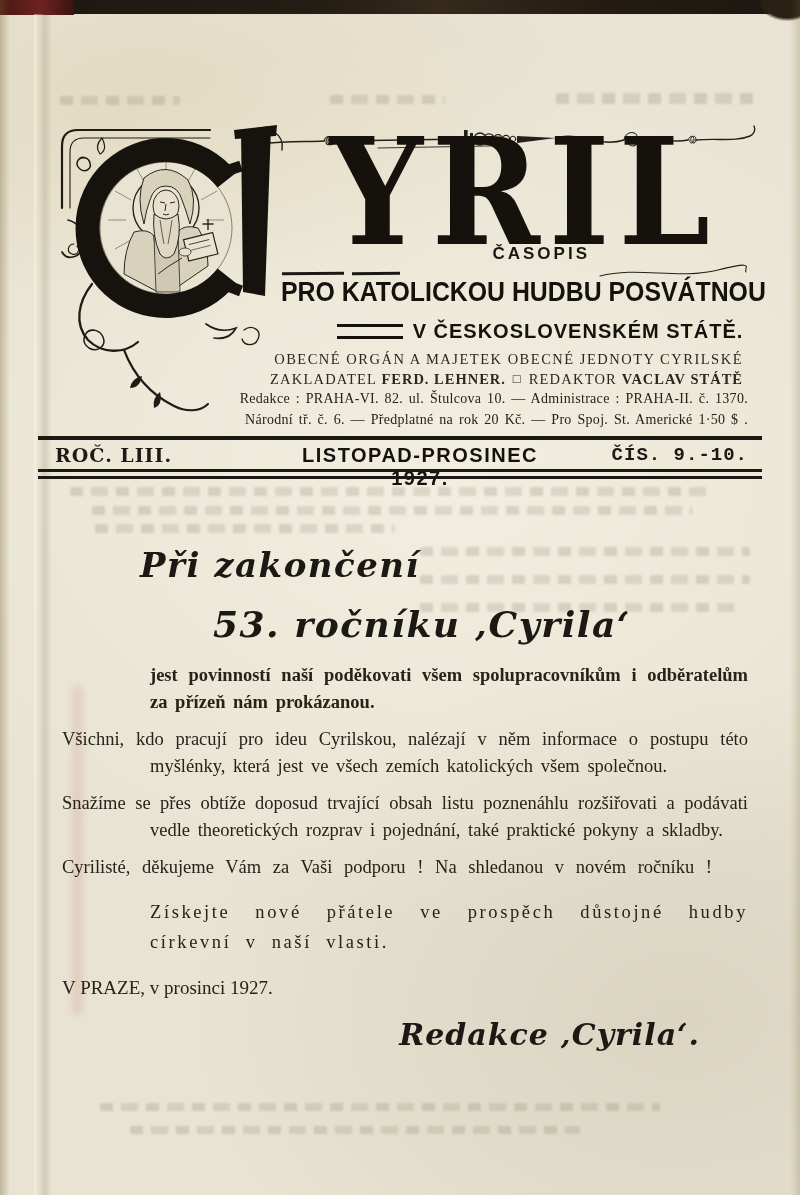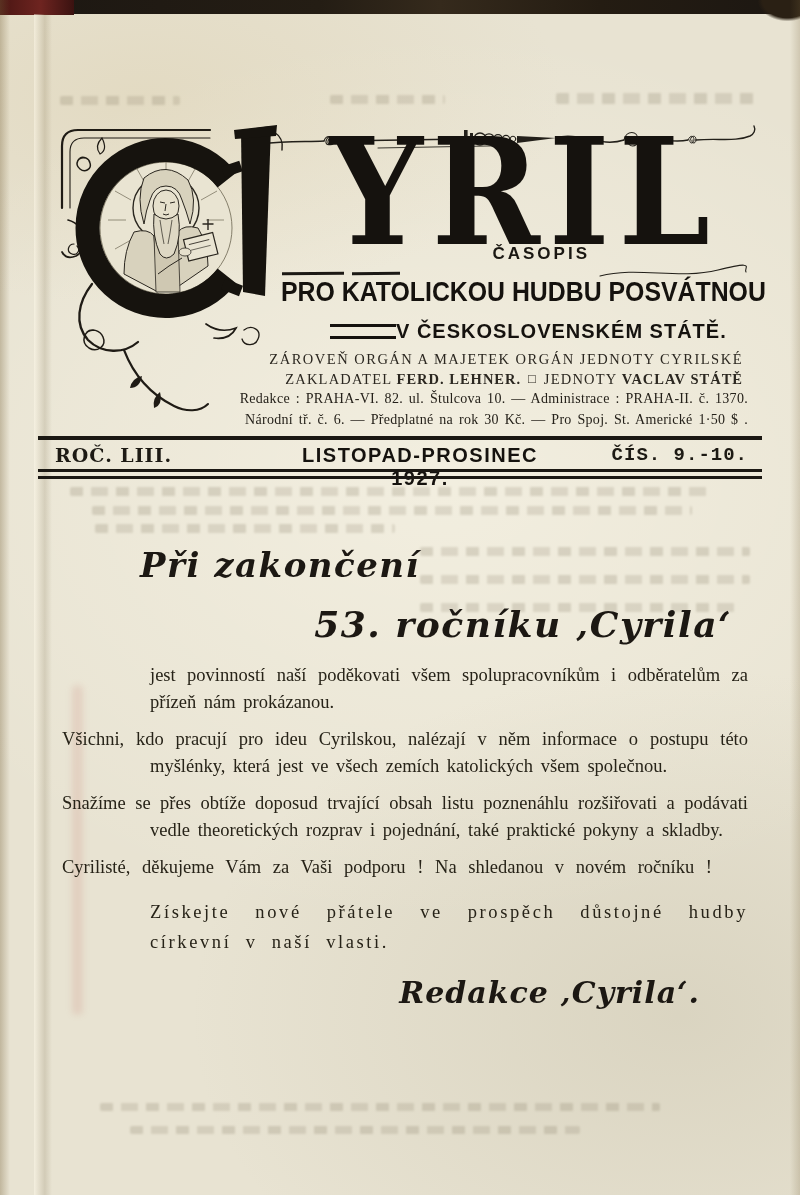--- a/index.html
+++ b/index.html
@@ -36,21 +36,21 @@
     font-weight:bold;font-size:148px;line-height:148px;letter-spacing:10px;color:#15120e;
     transform:scaleX(.88);transform-origin:left top;white-space:nowrap;}
   .kicker{position:absolute;left:410px;top:244px;width:180px;text-align:right;
     font-family:"Liberation Sans",sans-serif;font-weight:bold;font-size:17px;letter-spacing:3px;color:#1a1712;}
   .subtitle{position:absolute;left:281px;top:277px;width:520px;white-space:nowrap;
     font-family:"Liberation Sans",sans-serif;font-weight:bold;font-size:27px;letter-spacing:0px;
     color:#15120e;transform:scaleX(.92);transform-origin:left top;}
   .ovl{position:absolute;height:3px;background:#1c1914;}
   .ovl1{left:282px;top:272px;width:62px;transform:rotate(-.6deg);}
   .ovl2{left:352px;top:272px;width:48px;transform:rotate(-.4deg);}
-  .stateline{position:absolute;left:330px;top:320px;width:420px;display:flex;align-items:center;justify-content:flex-start;}
+  .stateline{position:absolute;left:330px;top:320px;width:420px;display:flex;align-items:center;justify-content:center;gap:10px;}
   .eqmark{display:inline-block;width:66px;height:9px;border-top:3px solid #15120e;border-bottom:3px solid #15120e;}
   .stateline span.txt{font-family:"Liberation Sans",sans-serif;font-weight:bold;font-size:20px;letter-spacing:1px;color:#15120e;white-space:nowrap;}
   .organ{position:absolute;right:57px;top:351px;font-size:14.5px;letter-spacing:1.5px;color:#2b2720;white-space:nowrap;}
   .founders{position:absolute;right:57px;top:371px;font-size:14.5px;letter-spacing:1.2px;color:#2b2720;white-space:nowrap;}
   .founders b{font-weight:bold;letter-spacing:1px;}
   .sq{display:inline-block;font-size:13px;transform:translateY(-1px);padding:0 2px;}
   .addr{position:absolute;left:62px;width:686px;text-align:right;font-size:14px;letter-spacing:.3px;word-spacing:2px;color:#25211a;white-space:nowrap;}
   .a1{top:391px;}
   .a2{top:412px;}
   
@@ -59,23 +59,23 @@
   .r2{left:38px;top:469px;width:724px;height:3px;}
   .r3{left:38px;top:476px;width:724px;height:3px;}
   .vol{position:absolute;left:55px;top:444px;font-family:"DejaVu Serif",serif;font-weight:bold;font-size:19px;letter-spacing:1px;color:#1d1a14;}
   .period{position:absolute;left:280px;top:444px;width:280px;text-align:center;
     font-family:"Liberation Sans",sans-serif;font-weight:bold;font-size:20px;letter-spacing:1.5px;color:#15120e;}
   .num{position:absolute;right:52px;top:444px;font-family:Liberation Mono, monospace;font-weight:bold;font-size:19px;letter-spacing:1px;color:#1d1a14;}
   
   .article{position:absolute;left:62px;top:528px;width:686px;}
   .t1,.t2{font-family:"DejaVu Serif",serif;font-style:italic;font-weight:bold;color:#1c1813;margin:16px;}
   .t1{font-size:34px;line-height:42px;margin-left:78px;letter-spacing:1.5px;}
-  .t2{font-size:36px;line-height:44px;margin-left:151px;letter-spacing:1.5px;text-align:right;}
+  .t2{font-size:36px;line-height:44px;margin-left:151px;letter-spacing:1.5px;}
   .para{font-size:18.5px;line-height:27px;margin:0 0 10px 0;text-align:justify;word-spacing:3px;color:#272318;}
-  .pfirst{margin-left:88px;margin-top:12px;}
+  .pfirst{margin-left:88px;margin-top:12px;font-weight:bold;}
   .hang{padding-left:88px;text-indent:-88px;}
   .oneline{word-spacing:7px;}
   .appeal{font-size:18.5px;line-height:30px;margin:16px 0 0 88px;letter-spacing:2.6px;word-spacing:7px;text-align:justify;color:#272318;}
   .dateline{font-size:19px;margin:20px 0 0 0;color:#272318;}
   .signature{font-family:"DejaVu Serif",serif;font-style:italic;font-weight:bold;font-size:30px;
     margin:18px 48px 0 0;text-align:right;letter-spacing:1px;color:#1c1813;}
 </style>
 </head>
 <body>
 
@@ -200,42 +200,43 @@
 
   <div class="yril">YRIL</div>
   <div class="kicker">ČASOPIS</div>
   <div class="ovl ovl1"></div>
   <div class="ovl ovl2"></div>
   <div class="subtitle">PRO KATOLICKOU HUDBU POSVÁTNOU</div>
   <div class="stateline">
     <span class="eqmark"></span>
     <span class="txt">V ČESKOSLOVENSKÉM STÁTĚ.</span>
   </div>
-  <div class="organ">ZÁROVEŇ ORGÁN A MAJETEK ORGÁN JEDNOTY CYRILSKÉ</div>
+  <div class="organ">OBECNÉ ORGÁN A MAJETEK OBECNÉ JEDNOTY CYRILSKÉ</div>
   <div class="founders">
     <span>ZAKLADATEL</span>
     <b>FERD. LEHNER.</b>
     <span class="sq">□</span>
-    <span>JEDNOTY</span>
+    <span>REDAKTOR</span>
     <b>VACLAV STÁTĚ</b>
   </div>
   <div class="addr a1">Redakce :  PRAHA-VI. 82.  ul. Štulcova 10. — Administrace :  PRAHA-II. č. 1370.</div>
-  <div class="addr a2">Národní tř. č. 6. —  Předplatné na rok 30 Kč. —  Pro Spoj. St. Americké 1·50 $ .</div>
+  <div class="addr a2">Národní tř. č. 6. —  Předplatné na rok 20 Kč. —  Pro Spoj. St. Americké 1·50 $ .</div>
 
   <div class="rule r1"></div>
   <div class="vol">ROČ. LIII.</div>
   <div class="period">LISTOPAD-PROSINEC 1927.</div>
   <div class="num">ČÍS. 9.-10.</div>
   <div class="rule r2"></div>
   <div class="rule r3"></div>
 
   <div class="article">
     <h1 class="t1">Při zakončení</h1>
     <h1 class="t2">53. ročníku ‚Cyrila‘</h1>
     <p class="para pfirst">jest povinností naší poděkovati všem spolupracovníkům i odběratelům za přízeň nám prokázanou.</p>
     <p class="para hang">Všichni, kdo pracují pro ideu Cyrilskou, nalézají v něm informace o postupu této myšlénky, která jest ve všech zemích katolických všem společnou.</p>
     <p class="para hang">Snažíme se přes obtíže doposud trvající obsah listu poznenáhlu rozšiřovati a podávati vedle theoretických rozprav i pojednání, také praktické pokyny a skladby.</p>
     <p class="para hang oneline">Cyrilisté, děkujeme Vám za Vaši podporu !  Na shledanou v novém ročníku !</p>
     <p class="appeal">Získejte nové přátele ve prospěch důstojné hudby církevní v naší vlasti.</p>
+    <p class="dateline">V PRAZE, v prosinci 1927.</p>
     <p class="signature">Redakce ‚Cyrila‘.</p>
   </div>
 
 </div>
 
 </body></html>

